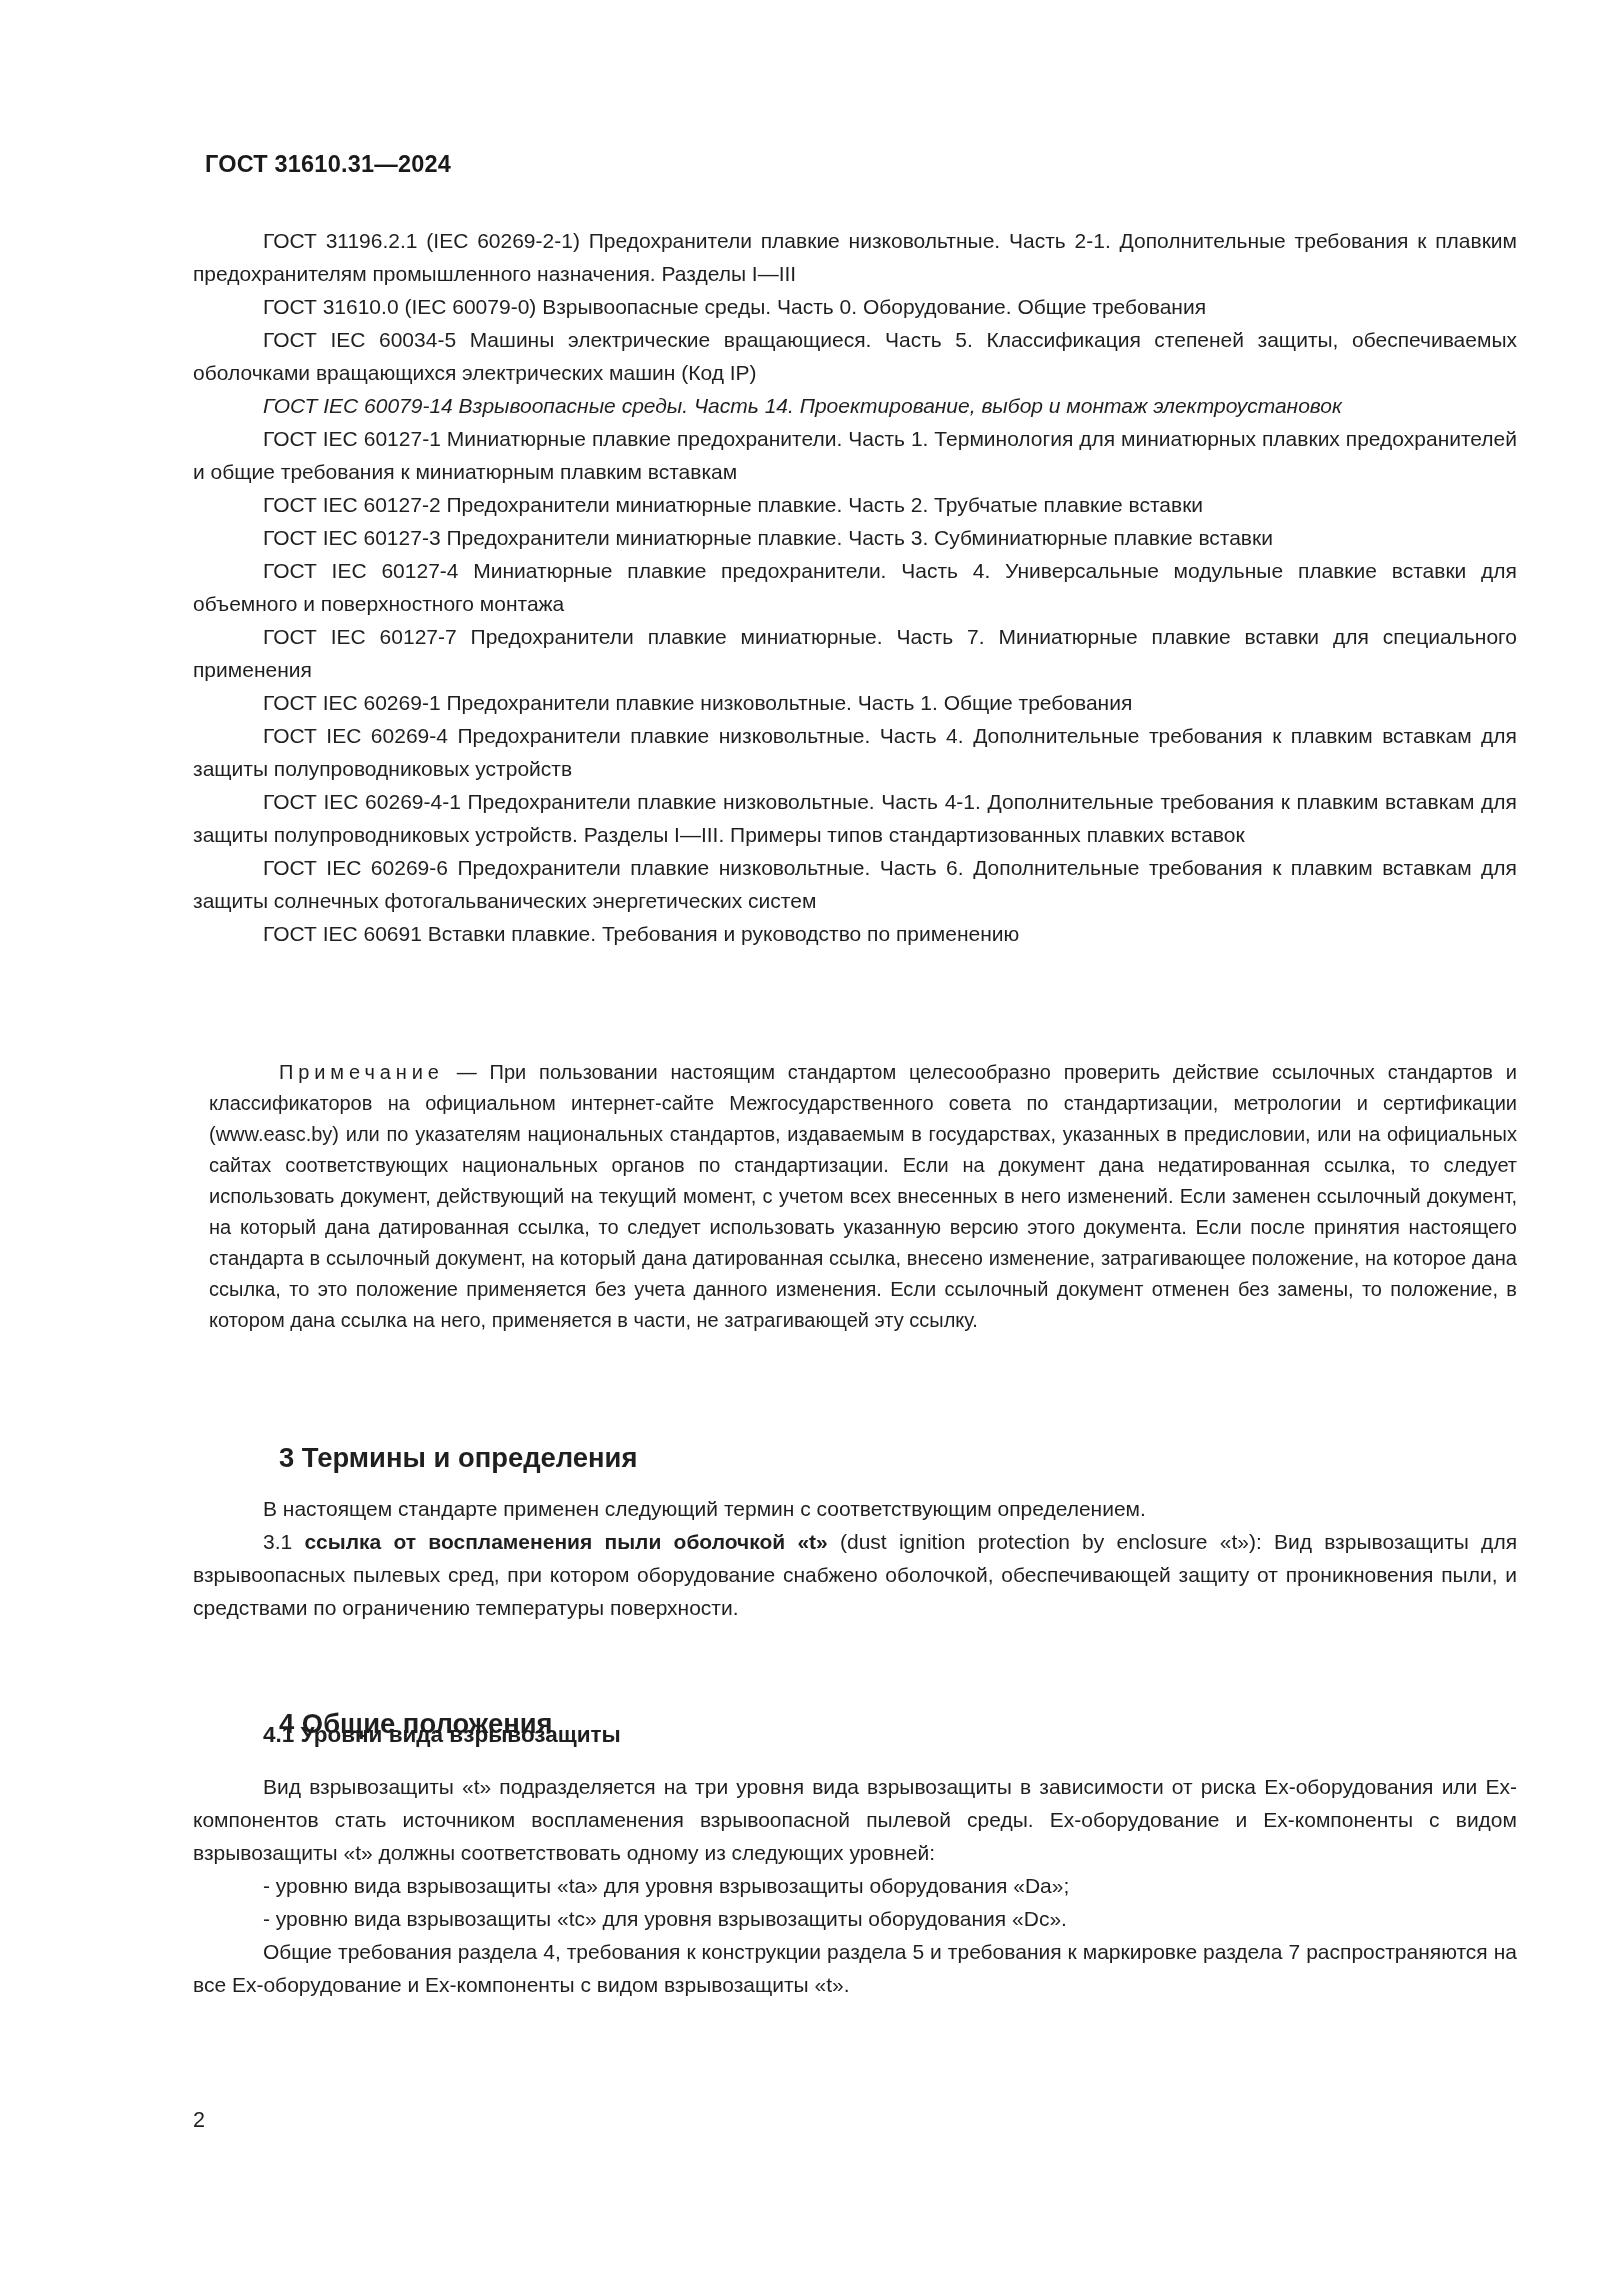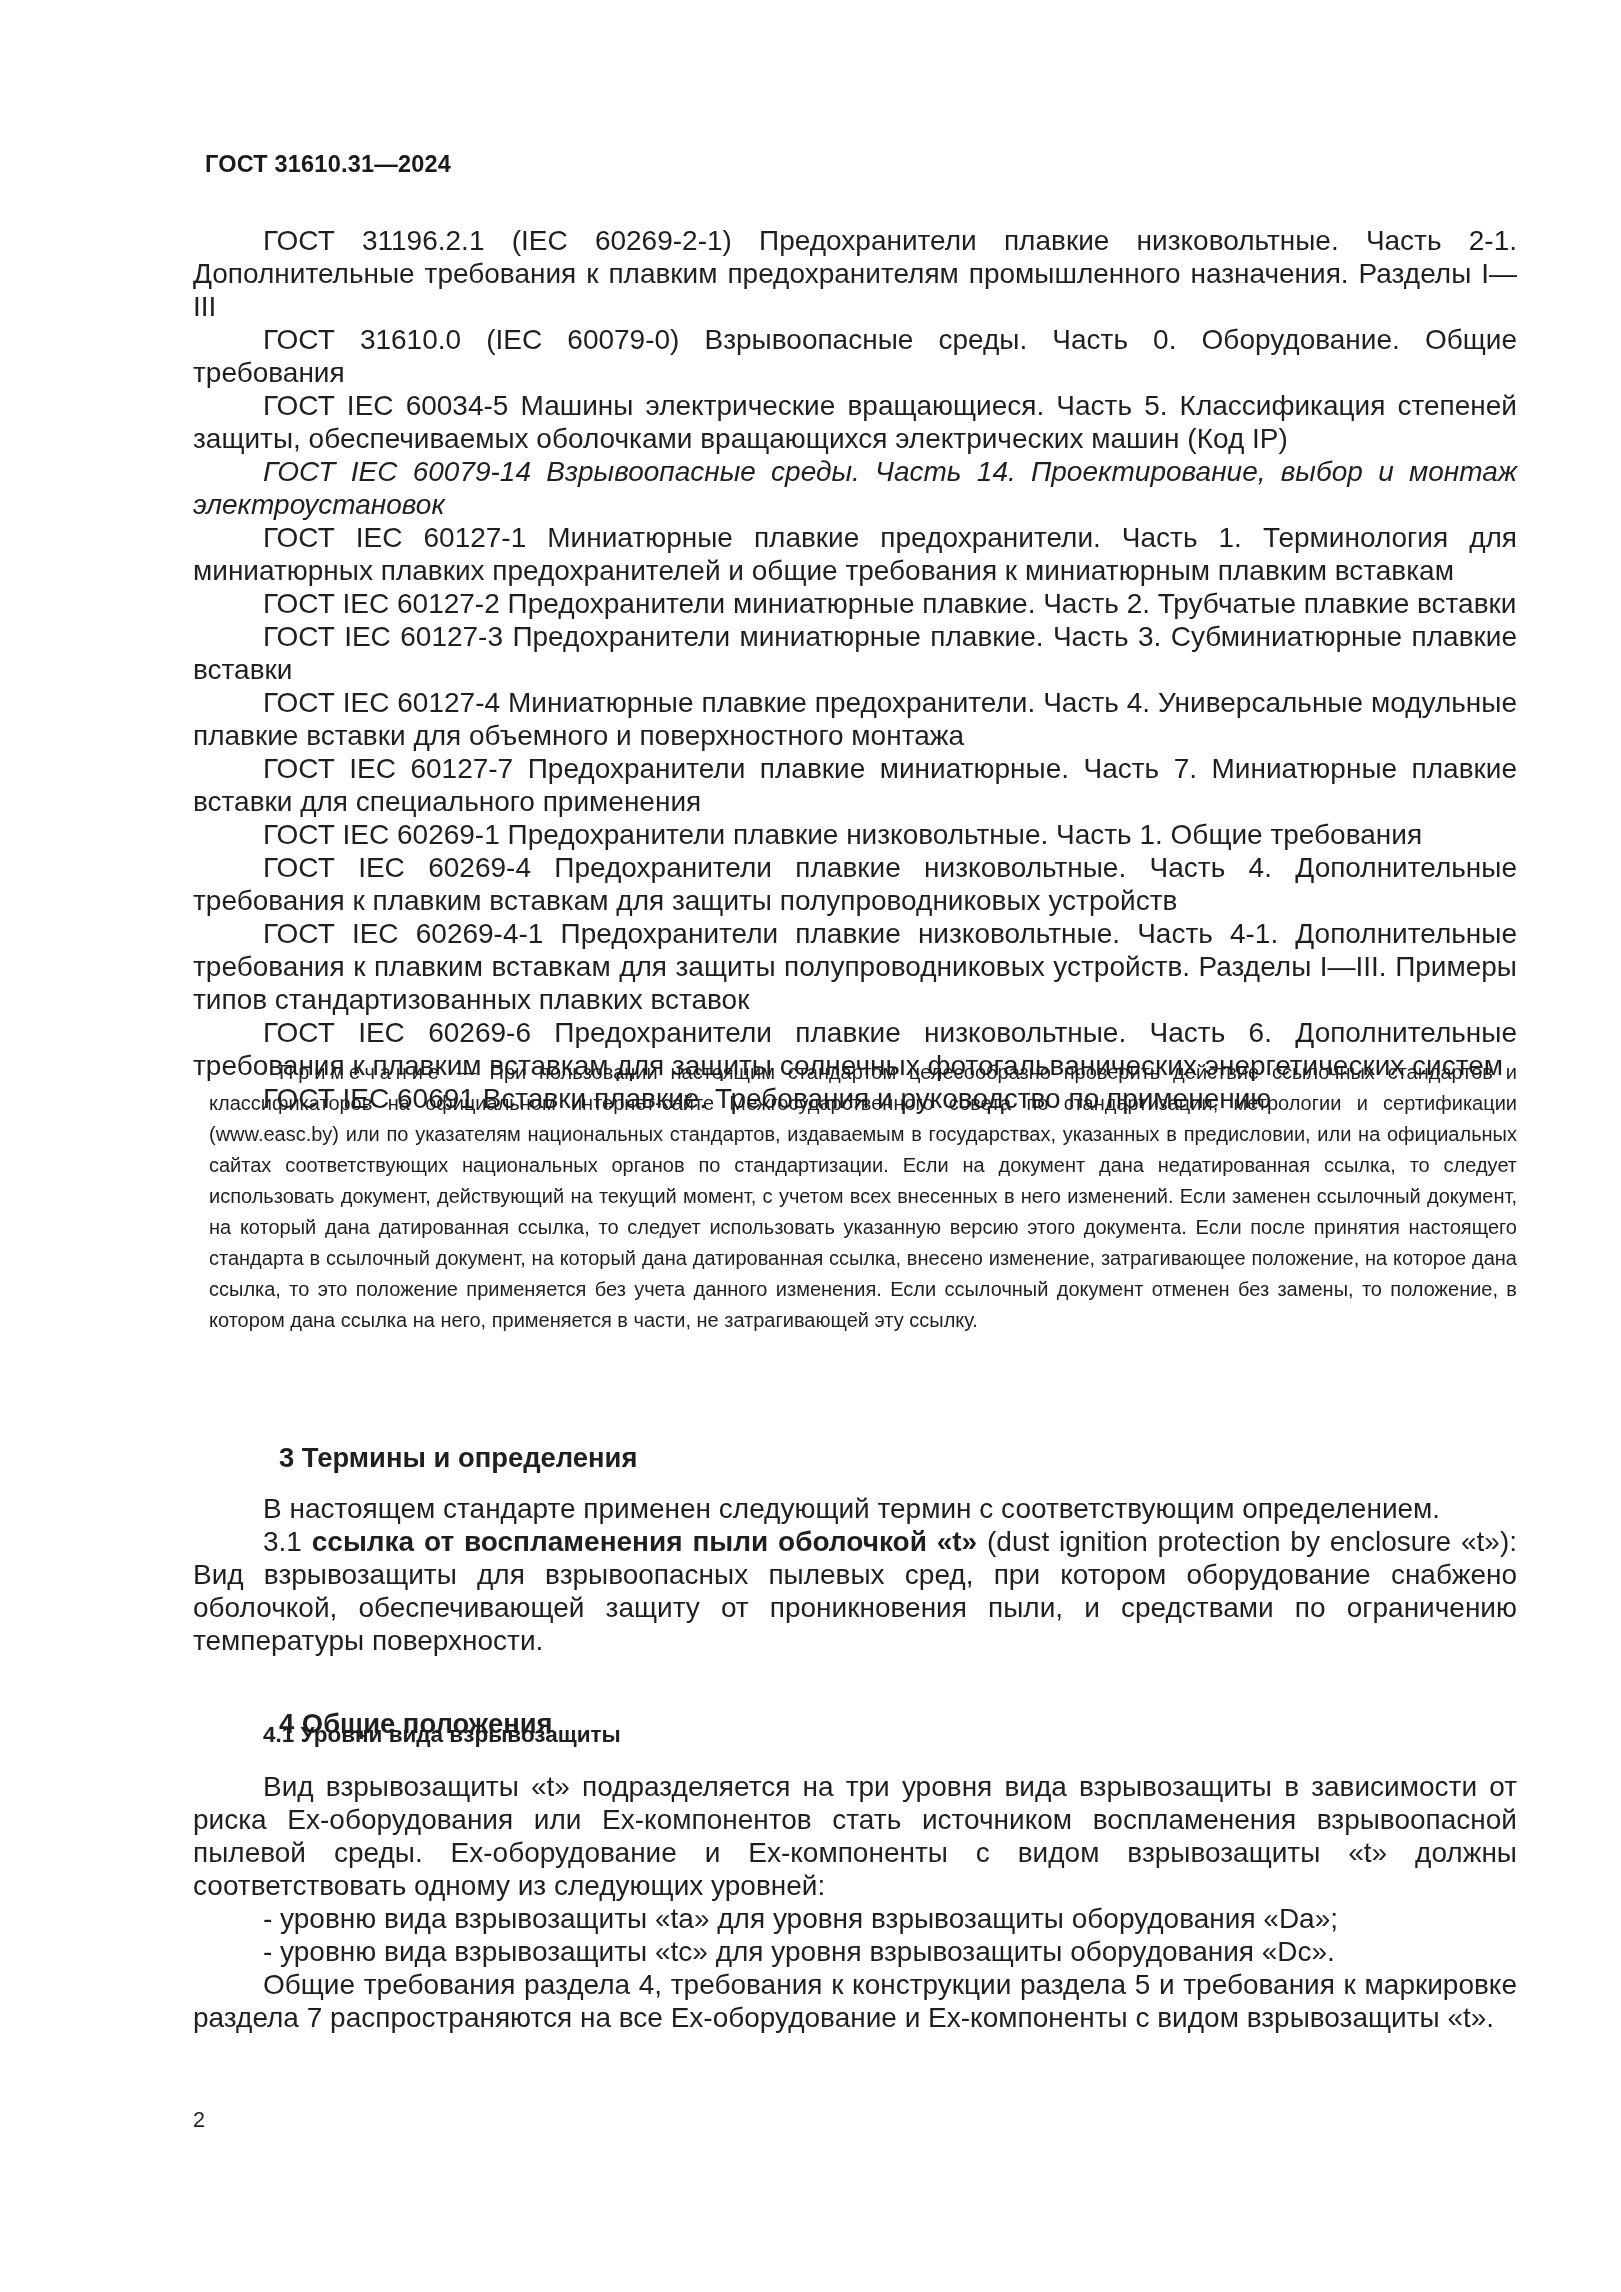--- a/index.html
+++ b/index.html
@@ -1,20 +1,20 @@
 <!DOCTYPE html>
 <html><head>
 <meta charset="utf-8">
 <style>
   html, body { margin:0; padding:0; background:#ffffff; }
   body { width:1621px; height:2293px; position:relative; overflow:hidden;
          font-family:"Liberation Sans", sans-serif; color:#1f1f1f; }
   .page { position:absolute; left:193px; top:0; width:1324px; }
   .header { position:absolute; top:151px; left:12px; font-weight:bold; font-size:23.5px; letter-spacing:0.2px; color:#1a1a1a; }
-  .p { font-size:28px; line-height:33px; text-align:justify; text-align-last:left; margin:0; }
+  .p { font-size:21px; line-height:33px; text-align:justify; text-align-last:left; margin:0; }
   .ind { text-indent:70px; }
   .refs { position:absolute; top:224px; left:0; width:1324px; }
   .it { font-style:italic; }
   .note { position:absolute; top:1057px; left:0; width:1324px; }
   .note .p { font-size:20px; line-height:31px;margin-left:16px; }
   .spaced { letter-spacing:4.9px; }
   .h2 { font-weight:bold; font-size:27.4px; margin:16px; position:absolute; left:70px; }
   .h3 { font-weight:bold; font-size:22.5px; margin:0; position:absolute; left:70px; }
   .blk { position:absolute; left:0; width:1324px; }
   .li { padding-left:70px; text-indent:0; }

